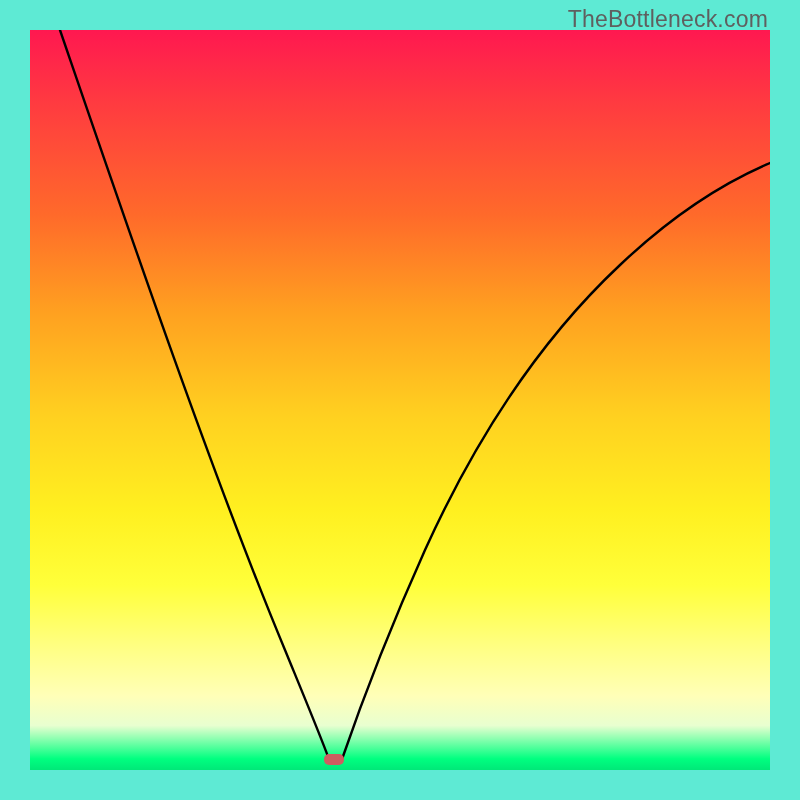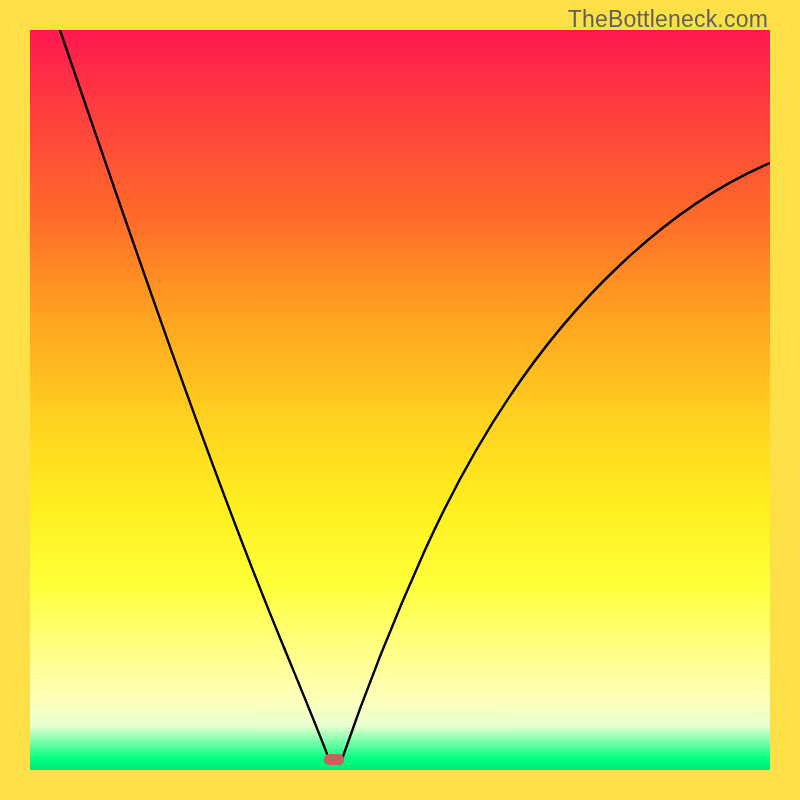--- a/index.html
+++ b/index.html
@@ -1,20 +1,20 @@
 <!DOCTYPE html>
 <html><head>
 <meta charset="utf-8">
 <style>
   * { margin: 0; padding: 0; box-sizing: border-box; }
   html, body { width: 800px; height: 800px; overflow: hidden; background: #000; }
   .frame {
     width: 800px;
     height: 800px;
-    background: #fde047;
+    background: #5eead4;
     position: relative;
   }
   .plot-area {
     position: absolute;
     left: 30px;
     top: 30px;
     width: 740px;
     height: 740px;
     background: linear-gradient(to bottom,
       #ff1850 0%,

